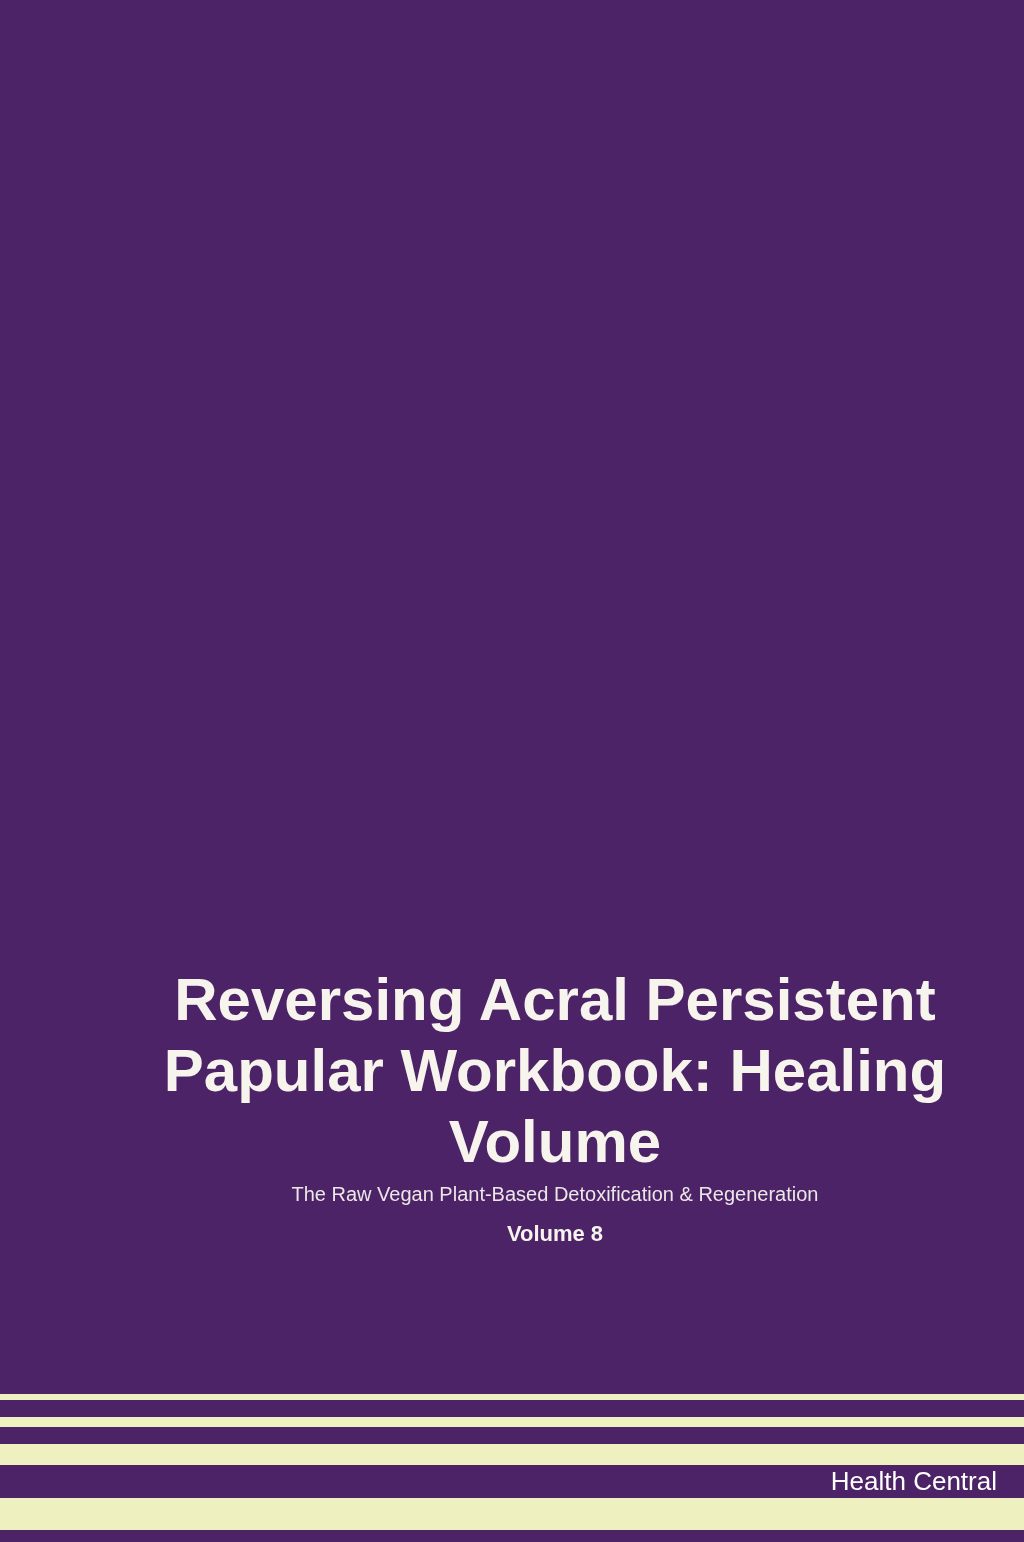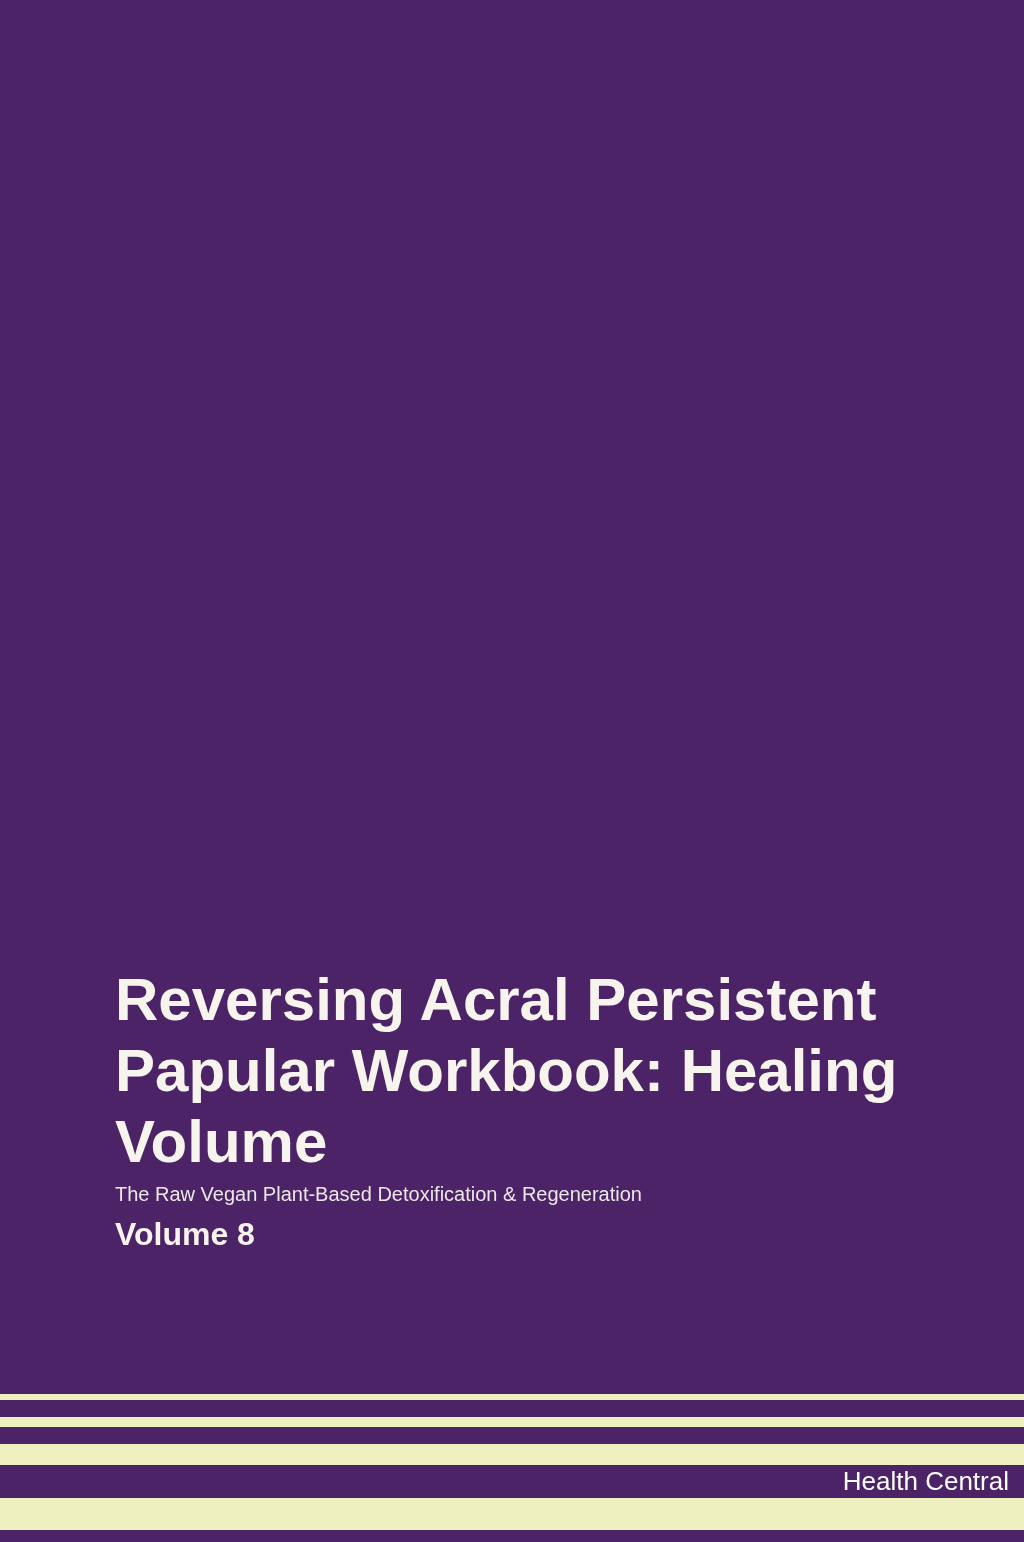--- a/index.html
+++ b/index.html
@@ -2,21 +2,21 @@
 <html style="--background-purple: #4c2366; --stripe-cream: #eef0bf; --title-text: #f7f3ed; --subtitle-text: #ece7e6; --publisher-text: #ffffff;"><head>
 <meta charset="utf-8">
 <style>
   :root {
     --background-purple: #4c2366;
     --stripe-cream: #eef0bf;
     --title-text: #f7f3ed;
     --subtitle-text: #ece7e6;
     --publisher-text: #ffffff;
   }
-  * { margin: 0; padding: 0; box-sizing: border-box; }
+  * { margin: 0; padding: 0; box-sizing: border-box; text-align: center; }
   html, body {
     width: 1024px;
     height: 1542px;
     overflow: hidden;
   }
   body {
     background: var(--background-purple);
     font-family: "Liberation Sans", sans-serif;
   }
   .cover {
@@ -46,21 +46,21 @@
     width: 880px;
   }
   .subtitle-line {
     font-size: 20px;
     line-height: 44px;
     font-weight: normal;
     color: var(--subtitle-text);
     white-space: nowrap;
   }
   .volume-line {
-    font-size: 32px;
+    font-size: 22px;
     line-height: 44px;
     font-weight: bold;
     color: var(--title-text);
     margin-top: -4px;
     white-space: nowrap;
   }
   .stripes {
     position: absolute;
     left: 0;
     top: 1394px;
@@ -75,21 +75,21 @@
   .s1 { height: 6px; }
   .s2 { height: 17px; }
   .s3 { height: 10px; }
   .s4 { height: 17px; }
   .s5 { height: 21px; }
   .publisher-band {
     height: 33px;
     display: flex;
     align-items: center;
     justify-content: flex-end;
-    padding-right: 15px;
+    padding-right: 27px;
   }
   .publisher-name {
     font-size: 26px;
     line-height: 33px;
     color: var(--publisher-text);
     font-weight: normal;
   }
   .s7 { height: 32px; }
   .s8 { height: 12px; }
 </style>

